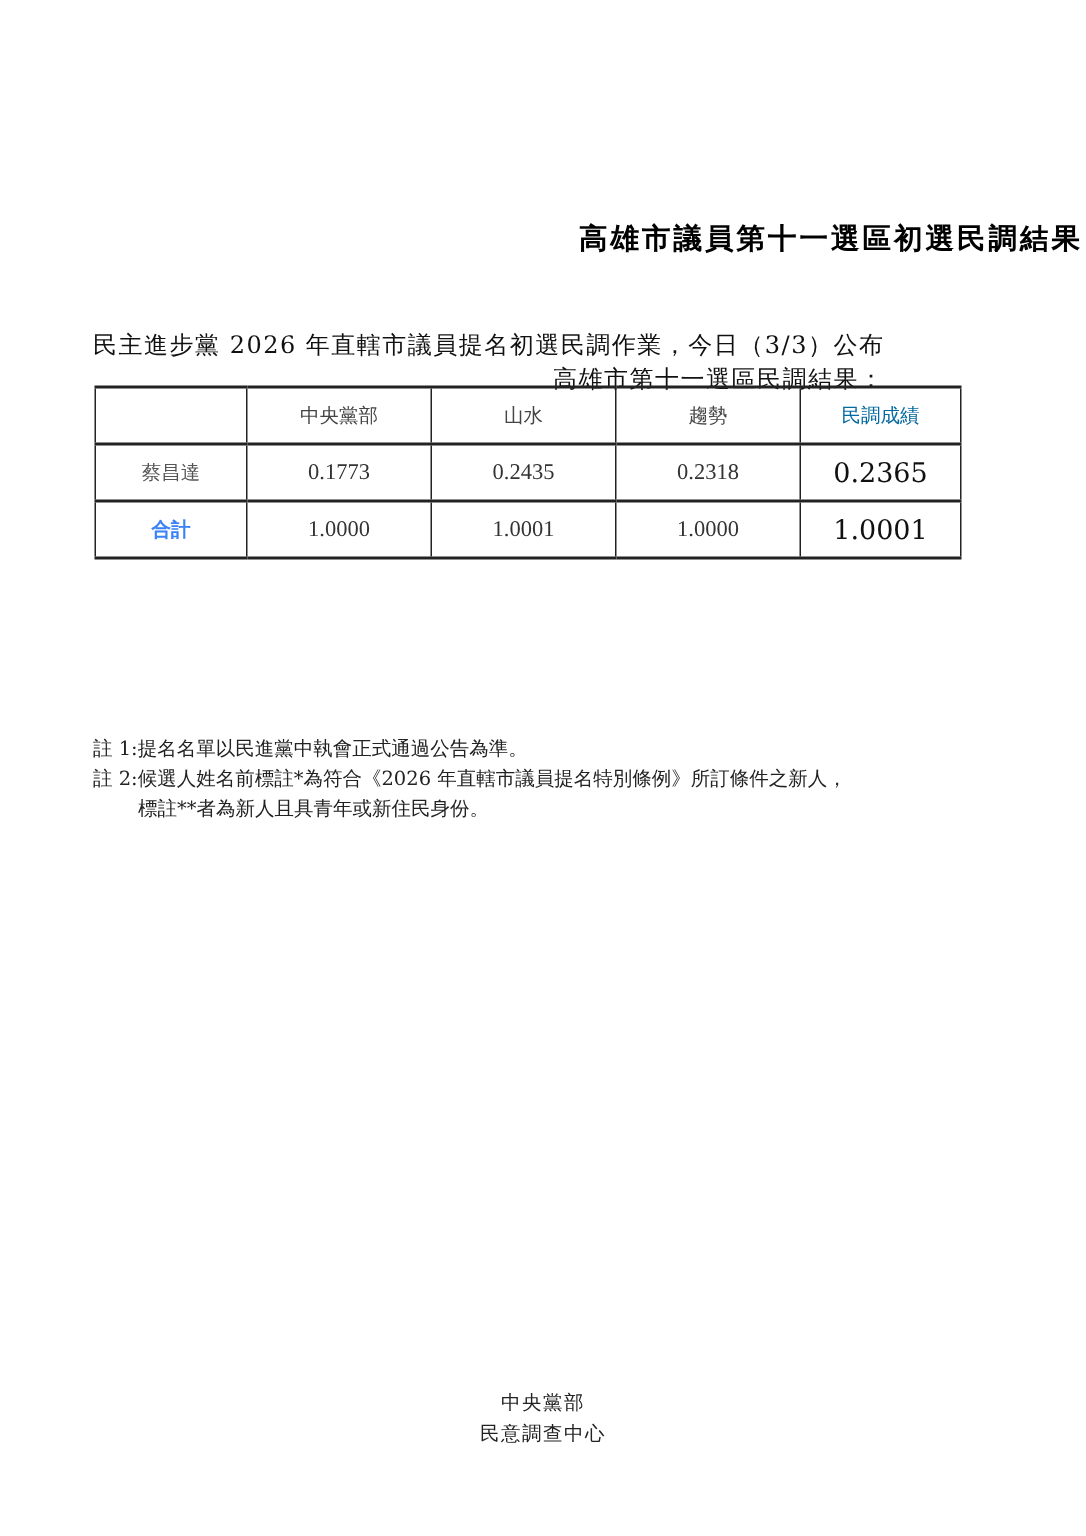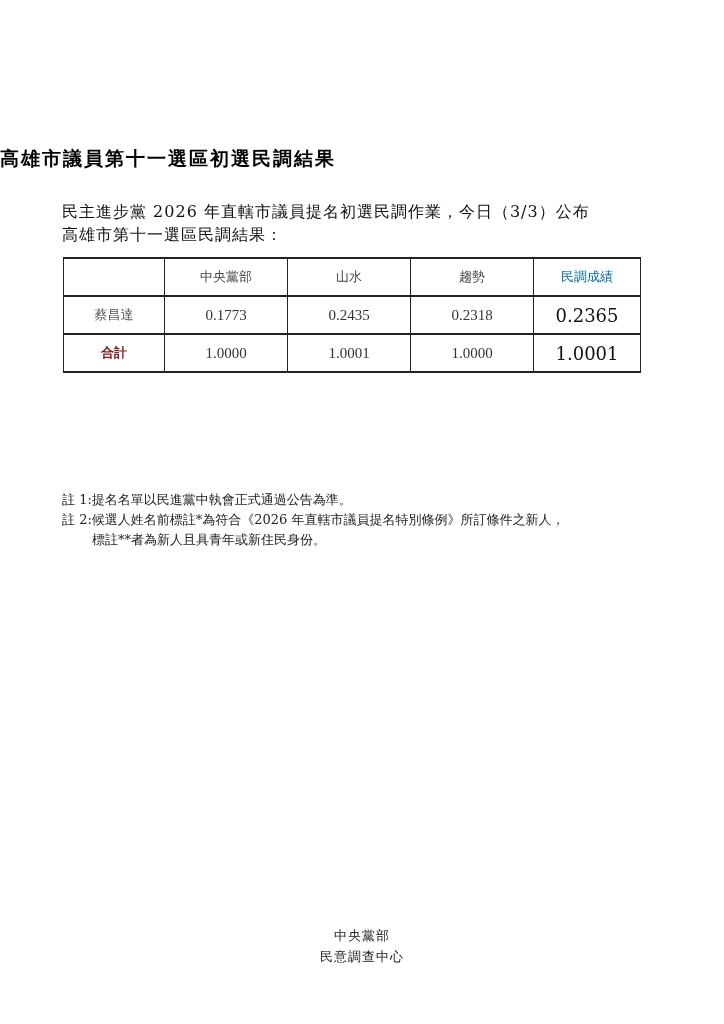--- a/index.html
+++ b/index.html
@@ -13,34 +13,35 @@
       position: relative;
       overflow: hidden;
       color: #111111;
       font-family: "DejaVu Serif", "Liberation Serif", serif;
     }
     .title {
       position: absolute;
       top: 146px;
       left: 0;
       width: 722px;
-      text-align: left;
+      text-align: right;
       font-size: 19px;
       font-weight: bold;
       letter-spacing: 2px;
       color: #000;
     }
     .intro {
       position: absolute;
-      top: 200px;
+      top: 218px;
       left: 62px;
       font-size: 16px;
       line-height: 23px;
       letter-spacing: 1px;
       color: #111;
+      text-align: right;
     }
     .intro div { white-space: nowrap; }
 
     table.results {
       position: absolute;
       top: 257px;
       left: 63px;
       width: 578px;
       border-collapse: collapse;
       font-family: "Liberation Serif", "DejaVu Serif", serif;
@@ -74,21 +75,21 @@
       border-top: 2px solid #222;
       border-bottom: 2px solid #222;
     }
     table.results td.name {
       font-family: "DejaVu Sans", "Liberation Sans", sans-serif;
       font-size: 13px;
       color: #555;
       width: 100px;
     }
     table.results tr.total td.name {
-      color: #7f1d1d;
+      color: #3b82f6;
       font-weight: bold;
     }
     table.results td.score {
       font-size: 18px;
       color: #111;
       font-family: "DejaVu Serif", "Liberation Serif", serif;
     }
     table.results td.val { width: 122px; }
 
     .notes {

